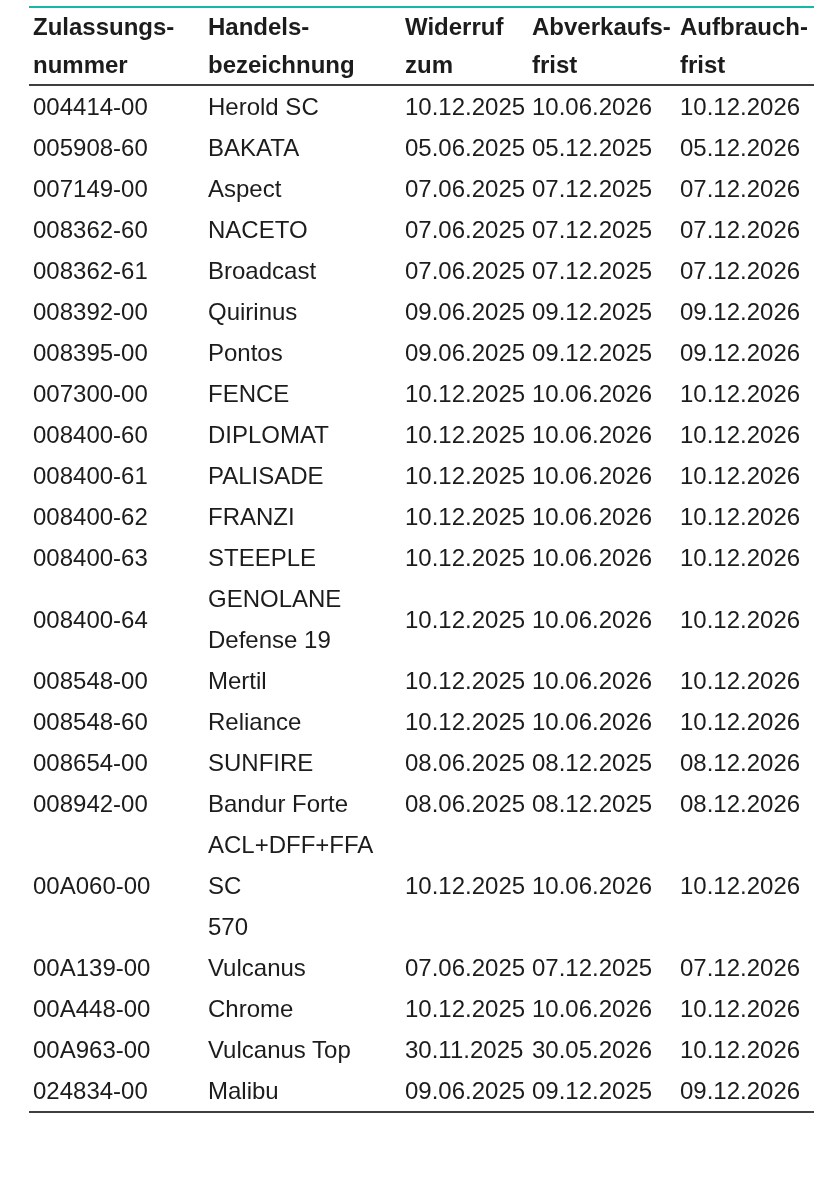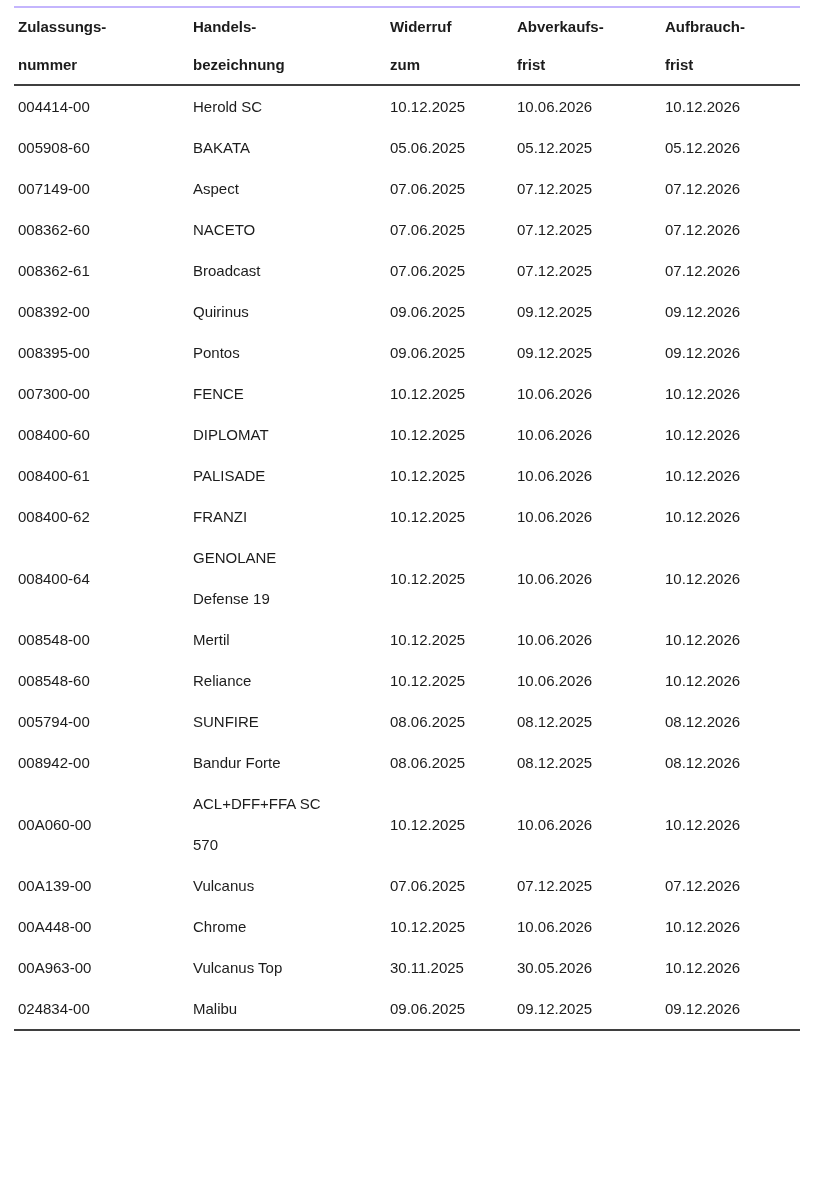--- a/index.html
+++ b/index.html
@@ -14,26 +14,26 @@
   .page {
     width: 814px;
     height: 1200px;
     background: #ffffff;
     box-sizing: border-box;
     padding-top: 6px;
   }
   table.data-table {
     border-collapse: collapse;
     table-layout: fixed;
-    margin-left: 14px;
+    margin-left: 29px;
     width: 786px;
-    border-top: 2px solid #c4b5fd;
+    border-top: 2px solid #14b8a6;
     border-bottom: 2px solid #3f3f3f;
     color: #1c1c1c;
-    font-size: 15px;
+    font-size: 24px;
   }
   table.data-table th {
     font-weight: bold;
     text-align: left;
     vertical-align: middle;
     line-height: 38px;
     white-space: pre-line;
     padding: 0;
     border-bottom: 2px solid #3f3f3f;
   }
@@ -152,20 +152,27 @@
           <td>10.12.2026</td>
         </tr>
         <tr>
           <td>008400-62</td>
           <td>FRANZI</td>
           <td>10.12.2025</td>
           <td>10.06.2026</td>
           <td>10.12.2026</td>
         </tr>
         <tr>
+          <td>008400-63</td>
+          <td>STEEPLE</td>
+          <td>10.12.2025</td>
+          <td>10.06.2026</td>
+          <td>10.12.2026</td>
+        </tr>
+        <tr>
           <td>008400-64</td>
           <td>GENOLANE
 Defense 19</td>
           <td>10.12.2025</td>
           <td>10.06.2026</td>
           <td>10.12.2026</td>
         </tr>
         <tr>
           <td>008548-00</td>
           <td>Mertil</td>
@@ -174,21 +181,21 @@
           <td>10.12.2026</td>
         </tr>
         <tr>
           <td>008548-60</td>
           <td>Reliance</td>
           <td>10.12.2025</td>
           <td>10.06.2026</td>
           <td>10.12.2026</td>
         </tr>
         <tr>
-          <td>005794-00</td>
+          <td>008654-00</td>
           <td>SUNFIRE</td>
           <td>08.06.2025</td>
           <td>08.12.2025</td>
           <td>08.12.2026</td>
         </tr>
         <tr>
           <td>008942-00</td>
           <td>Bandur Forte</td>
           <td>08.06.2025</td>
           <td>08.12.2025</td>

